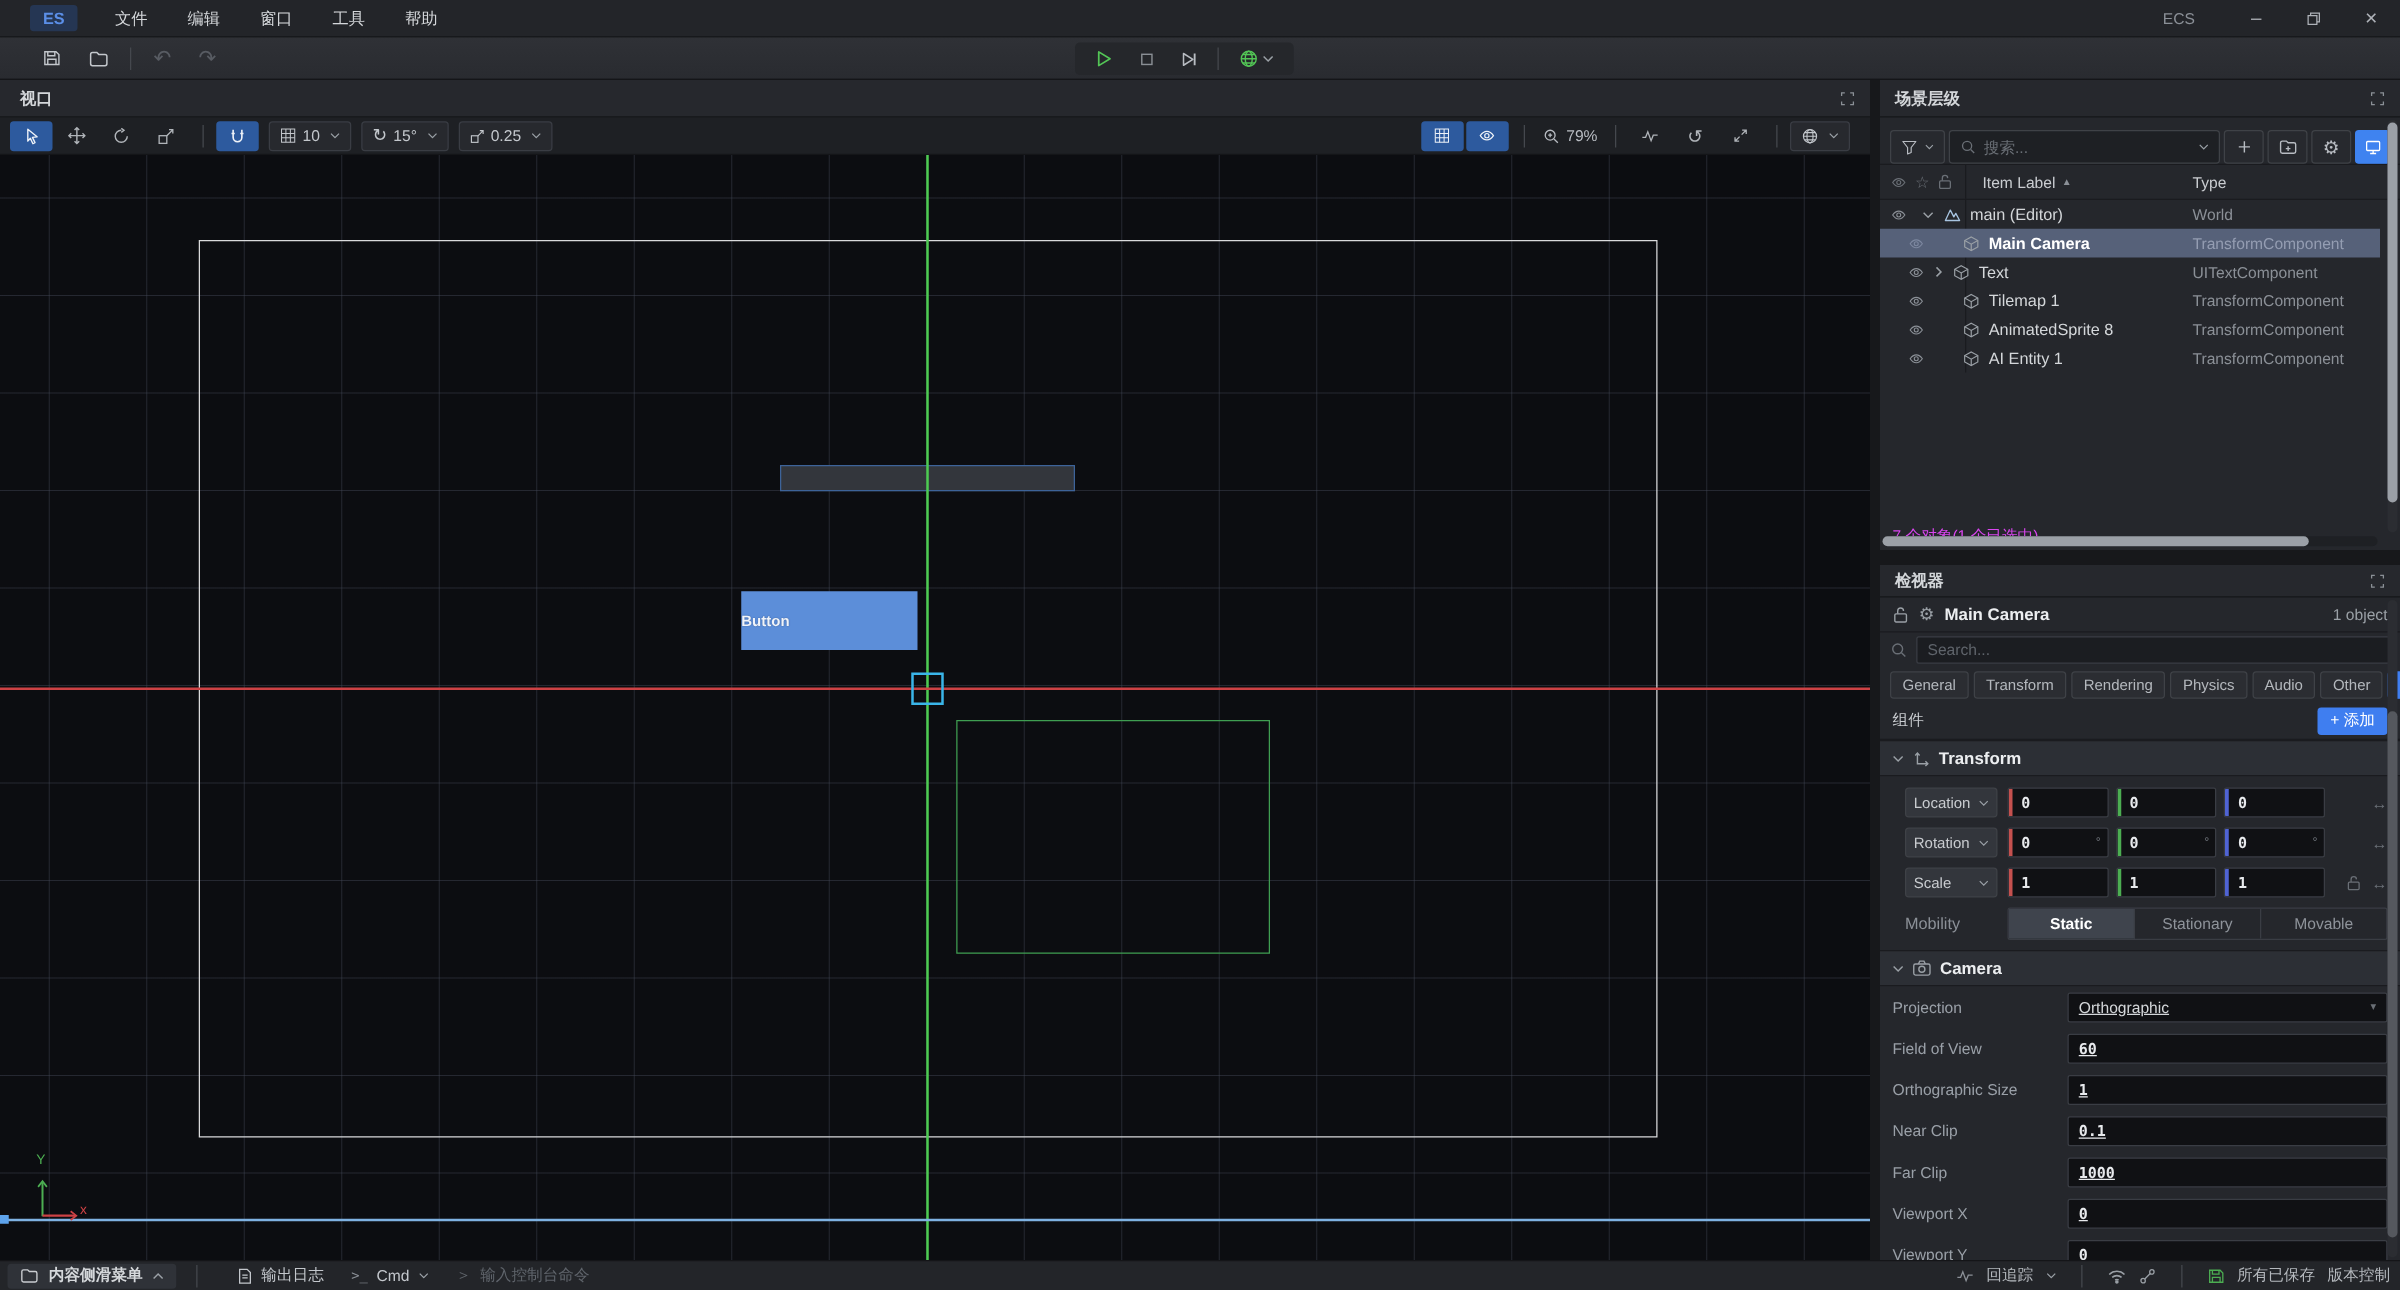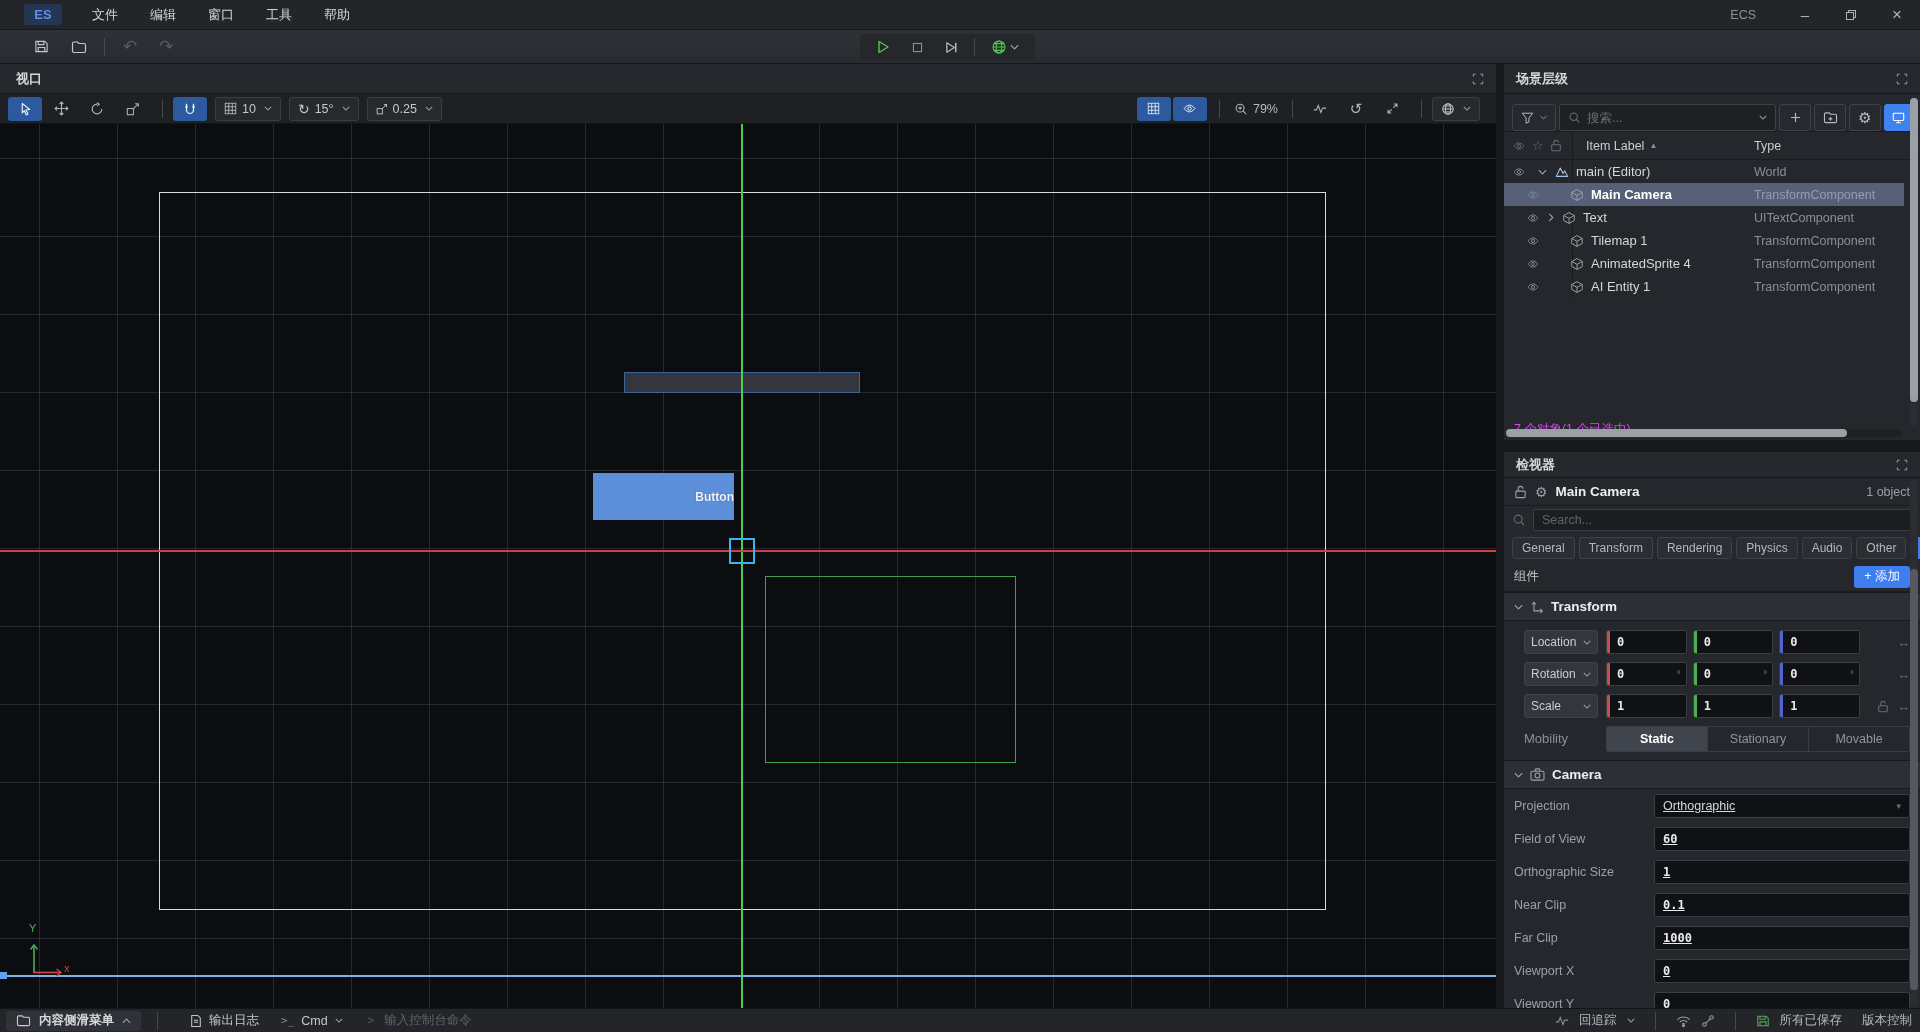--- a/index.html
+++ b/index.html
@@ -44,21 +44,21 @@
                      linear-gradient(to bottom, rgba(72,78,94,.42) 1px, transparent 1px);
     background-size:78px 78px; background-position:39px 34px; }
   .cam-frame { position:absolute; left:159px; top:68px; width:1167px; height:718px; border:1px solid #d9dadc; z-index:2; }
   .green-vline { position:absolute; left:741px; top:0; width:2px; height:100%; background:#4ecb52; z-index:3; }
   .red-hline { position:absolute; left:0; top:426px; width:100%; height:2px; background:#cd4245; z-index:3; }
   .blue-hline { position:absolute; left:0; top:851px; width:100%; height:2px; background:#7fb2e2; z-index:3; }
   .blue-handle { position:absolute; left:0; top:848px; width:7px; height:7px; background:#5ea3ec; z-index:4; }
   .gray-bar { position:absolute; left:624px; top:248px; width:236px; height:21px; background:#33363c; border:1px solid #3d6399; z-index:2; }
   .hello-box { position:absolute; left:593px; top:301px; width:236px; height:35px; border:1px solid #2c4a78; z-index:2; display:flex; align-items:center; }
   .hello-text { color:#f2f2f2; font-size:15px; padding-left:3px; }
-  .scene-btn { position:absolute; left:593px; top:349px; width:141px; height:47px; background:#5c8ed9; z-index:2; display:flex; align-items:center; justify-content:flex-end; }
+  .scene-btn { position:absolute; left:593px; top:349px; width:141px; height:47px; background:#5c8ed9; z-index:2; display:flex; align-items:center; justify-content:flex-start; }
   .scene-btn span { color:#f0f4fa; font-size:12px; font-weight:bold; text-shadow:0 0 1px #2a4a80; }
   .cyan-square { position:absolute; left:729px; top:414px; width:26px; height:26px; border:2px solid #3ab5e9; z-index:4; }
   .green-rect { position:absolute; left:765px; top:452px; width:251px; height:187px; border:1px solid #3f9e52; z-index:2; }
   .gizmo { position:absolute; left:20px; top:800px; width:70px; height:60px; z-index:4; }
   .gizmo .ylab { position:absolute; left:9px; top:-2px; color:#4cae52; font-size:11px; }
   .gizmo .xlab { position:absolute; left:44px; top:38px; color:#cd4245; font-size:11px; }
 
   
   .hier-panel { position:absolute; left:1504px; top:64px; width:416px; height:376px; background:#25272c; }
   .insp-panel { position:absolute; left:1504px; top:452px; width:416px; height:556px; background:#25272c; overflow:hidden; }
@@ -518,21 +518,21 @@
               <path d="M1.5 8s2.8-4.2 6.5-4.2S14.5 8 14.5 8 11.7 12.2 8 12.2 1.5 8 1.5 8z"></path>
               <circle cx="8" cy="8" r="2.1"></circle>
             </svg>
         </span>
         <span class="node-icon" style="margin-left:30px;">
           <svg width="14" height="14" viewBox="0 0 16 16" fill="none" stroke="currentColor" stroke-width="1.1">
               <path d="M8 1.8 14 5.1v5.8L8 14.2 2 10.9V5.1z"></path>
               <path d="M2 5.1l6 3.3 6-3.3M8 8.4v5.8"></path>
             </svg>
         </span>
-        <span class="h-label">AnimatedSprite 4</span>
+        <span class="h-label">AnimatedSprite 8</span>
         <span class="h-type">TransformComponent</span>
       </div>
 
       <div class="h-row">
         <span class="eye" style="margin-left:22px;">
           <svg width="14" height="12" viewBox="0 0 16 16" fill="none" stroke="currentColor" stroke-width="1.2">
               <path d="M1.5 8s2.8-4.2 6.5-4.2S14.5 8 14.5 8 11.7 12.2 8 12.2 1.5 8 1.5 8z"></path>
               <circle cx="8" cy="8" r="2.1"></circle>
             </svg>
         </span>
@@ -832,17 +832,17 @@
           <circle cx="4" cy="12" r="2"></circle>
           <circle cx="12" cy="4" r="2"></circle>
           <path d="M5.5 10.5 10.5 5.5"></path>
         </svg>
       <div class="v-div"></div>
       <svg width="14" height="14" viewBox="0 0 16 16" fill="none" stroke="#4cae52" stroke-width="1.2">
           <path d="M2 2.5h9.5L14 5v8.5H2z"></path>
           <path d="M4.5 2.5V6h6V2.5M4.5 13.5V9h7v4.5"></path>
         </svg>
       <span>所有已保存</span>
-      <span style="margin-left:10px;">版本控制</span>
+      <span style="margin-left:0;">版本控制</span>
     </div>
   </div>
 
 </div>
 
 </body></html>

